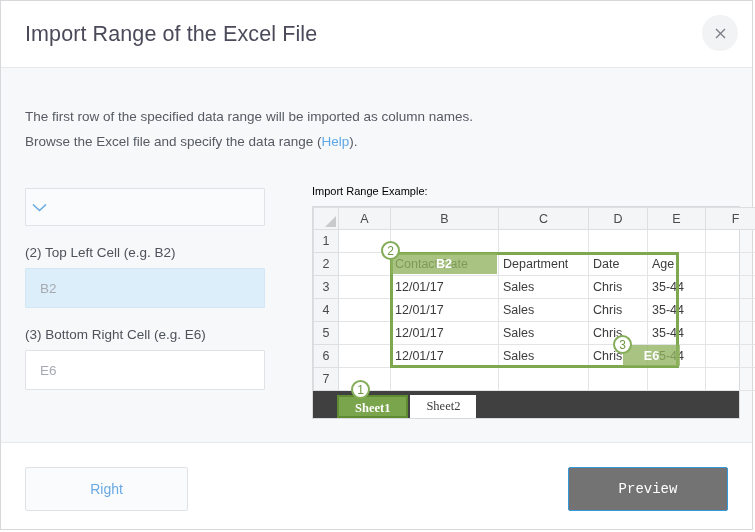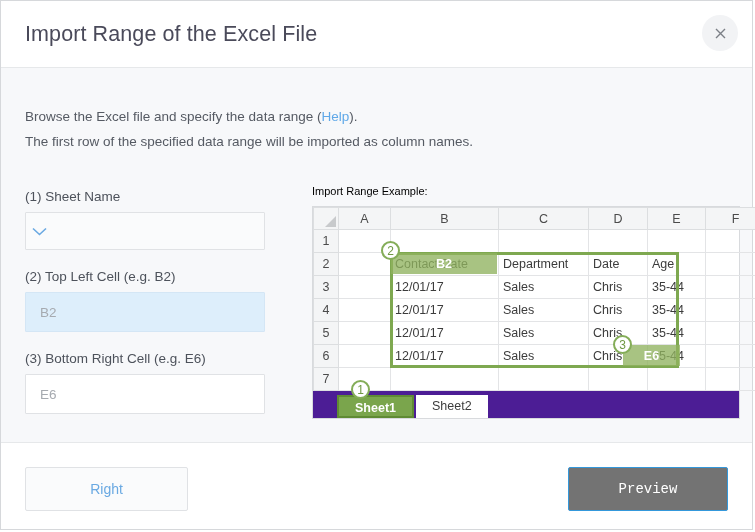--- a/index.html
+++ b/index.html
@@ -215,26 +215,27 @@
   .col-a { width: 52px; }
   .col-b { width: 108px; }
   .col-c { width: 90px; }
   .col-d { width: 59px; }
   .col-e { width: 58px; }
   .col-f { width: 60px; }
 
   
   .tabstrip {
     height: 27px;
-    background: #4c1d95;
+    background: #404040;
     display: flex;
     align-items: flex-end;
     padding-left: 24px;
     box-sizing: border-box;
     position: relative;
+    font-family: Liberation Serif, serif;
   }
   .tab {
     height: 23px;
     line-height: 23px;
     padding: 0 16px;
     font-size: 12.5px;
     background: #ffffff;
     color: #3c3c3c;
     margin-right: 2px;
     cursor: pointer;
@@ -331,28 +332,27 @@
         <svg width="11" height="11" viewBox="0 0 11 11">
           <path d="M1 1 L10 10 M10 1 L1 10" stroke="#7b7f86" stroke-width="1.4" fill="none"></path>
         </svg>
       </span>
     </button>
   </div>
 
   <div class="dlg-body">
 
     <div class="intro">
+      <div>The first row of the specified data range will be imported as column names.</div>
       <div><span>Browse the Excel file and specify the data range (</span><a href="#">Help</a><span>).</span></div>
-      <div>The first row of the specified data range will be imported as column names.</div>
     </div>
 
     <div class="form-col">
 
       <div class="field-block">
-        <div class="field-label">(1) Sheet Name</div>
         <div class="select-box">
           <span class="chev">
             <svg width="15" height="9" viewBox="0 0 15 9">
               <path d="M1 1.5 L7.5 7.5 L14 1.5" stroke="#6aa9e2" stroke-width="1.6" fill="none"></path>
             </svg>
           </span>
         </div>
       </div>
 
       <div class="field-block">

